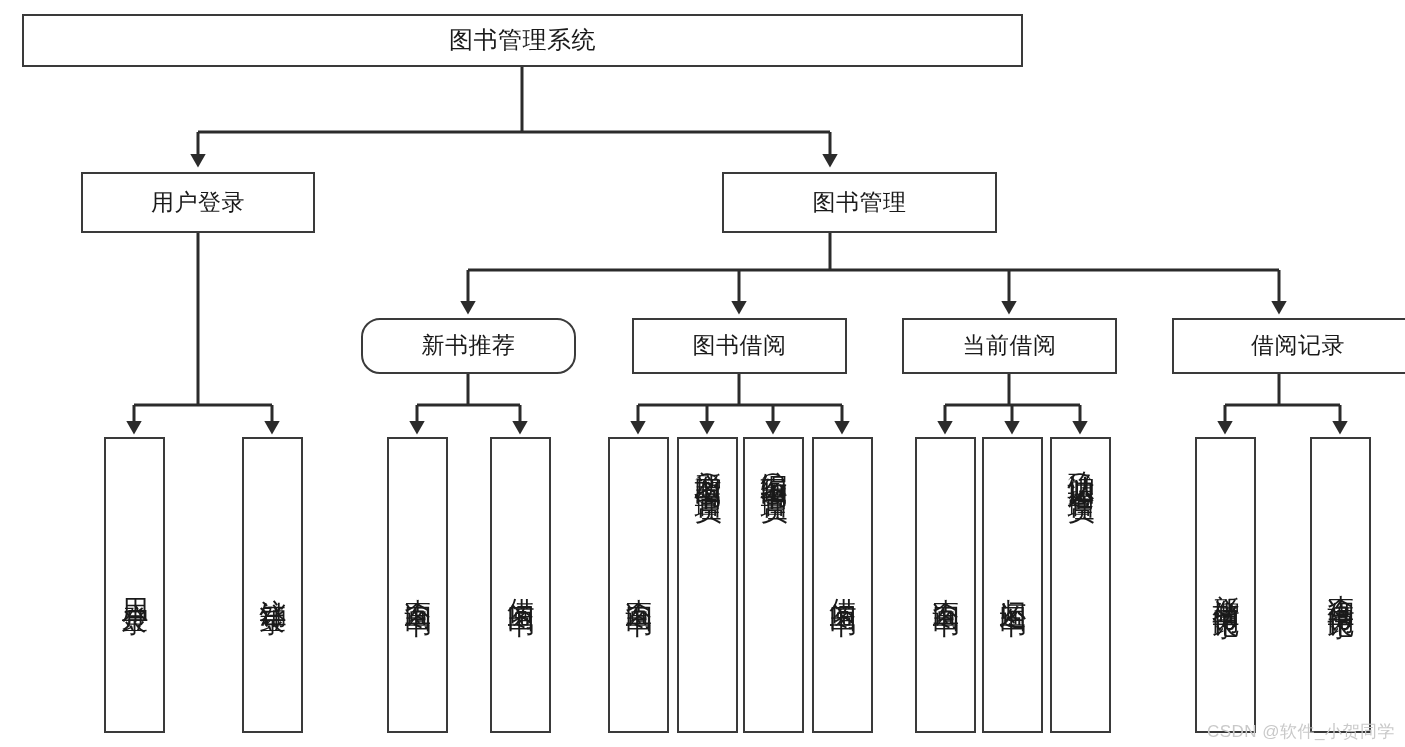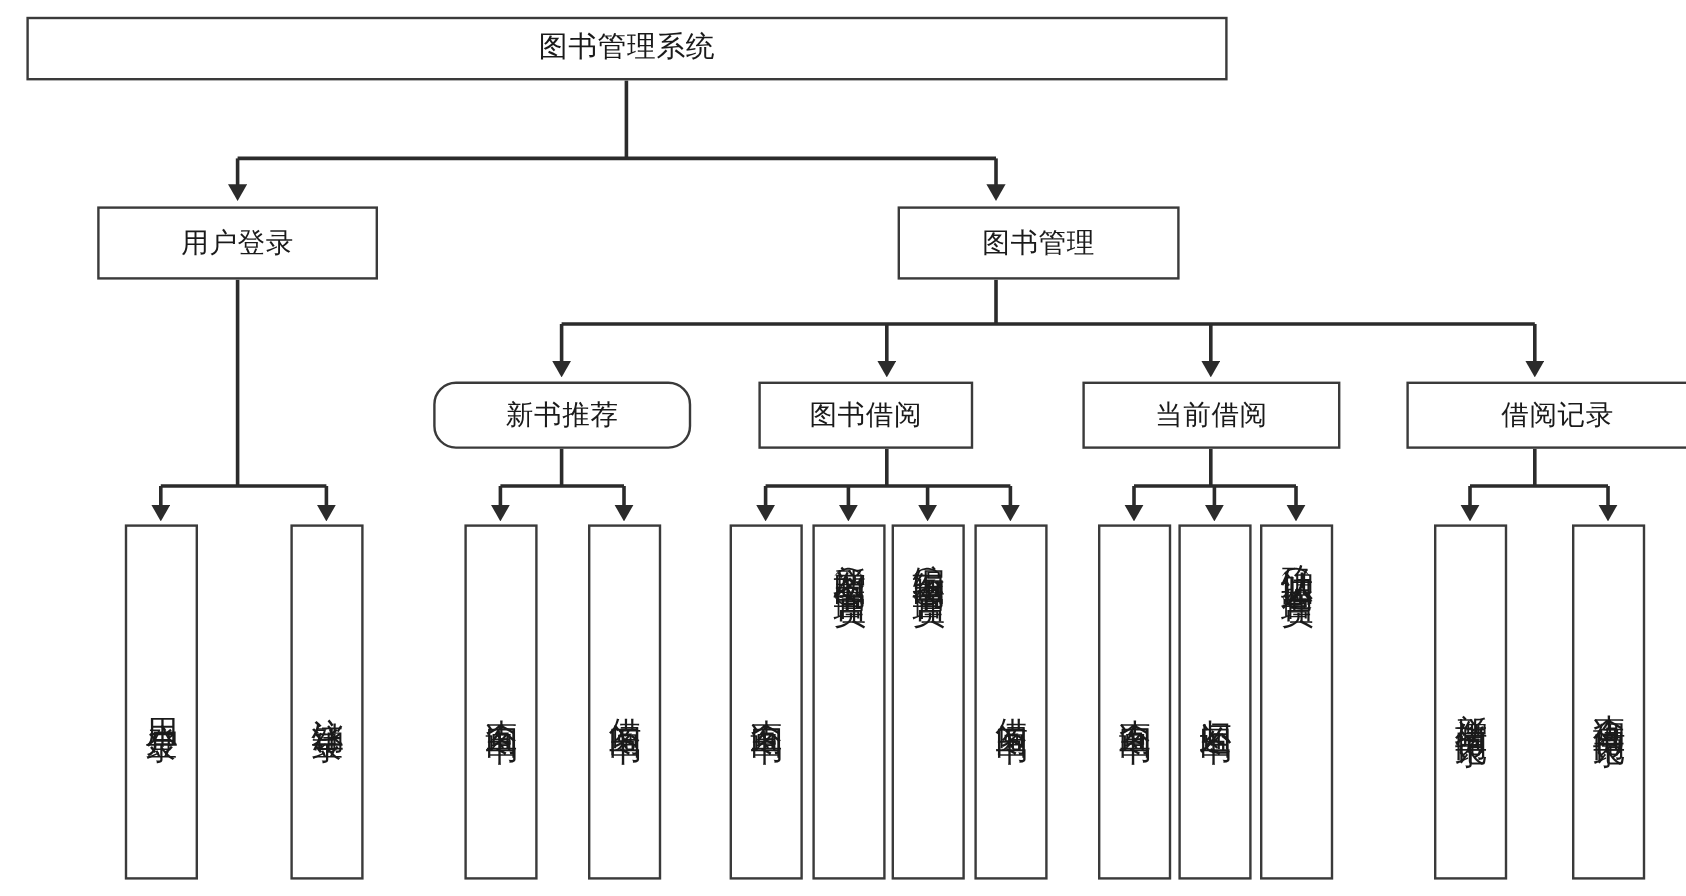--- a/index.html
+++ b/index.html
@@ -129,28 +129,28 @@
     </g>
   </svg>
 
   <div class="node h root" style="left:22px; top:14px; width:1001px; height:53px;">
     <span class="lbl">图书管理系统</span>
   </div>
 
   <div class="node h" style="left:81px; top:172px; width:234px; height:61px;">
     <span class="lbl">用户登录</span>
   </div>
-  <div class="node h" style="left:748px; top:172px; width:235px; height:61px;">
+  <div class="node h" style="left:722px; top:172px; width:275px; height:61px;">
     <span class="lbl">图书管理</span>
   </div>
 
   <div class="node h" style="left:361px; top:318px; width:215px; height:56px;border-radius:19px;">
     <span class="lbl">新书推荐</span>
   </div>
-  <div class="node h" style="left:632px; top:318px; width:179px; height:56px;">
+  <div class="node h" style="left:632px; top:318px; width:215px; height:56px;">
     <span class="lbl">图书借阅</span>
   </div>
   <div class="node h" style="left:902px; top:318px; width:215px; height:56px;">
     <span class="lbl">当前借阅</span>
   </div>
   <div class="node h" style="left:1172px; top:318px; width:252px; height:56px;">
     <span class="lbl">借阅记录</span>
   </div>
 
   <div class="node v mid" style="left:104px; top:437px; width:61px; height:296px;">
@@ -190,14 +190,15 @@
     <span class="lbl">确认归还（管理员）</span>
   </div>
 
   <div class="node v mid" style="left:1195px; top:437px; width:61px; height:296px;">
     <span class="lbl">新增借阅记录</span>
   </div>
   <div class="node v mid" style="left:1310px; top:437px; width:61px; height:296px;">
     <span class="lbl">查询借阅记录</span>
   </div>
 
+  <div class="watermark">CSDN @软件_小贺同学</div>
 
 </div>
 
 </body></html>

